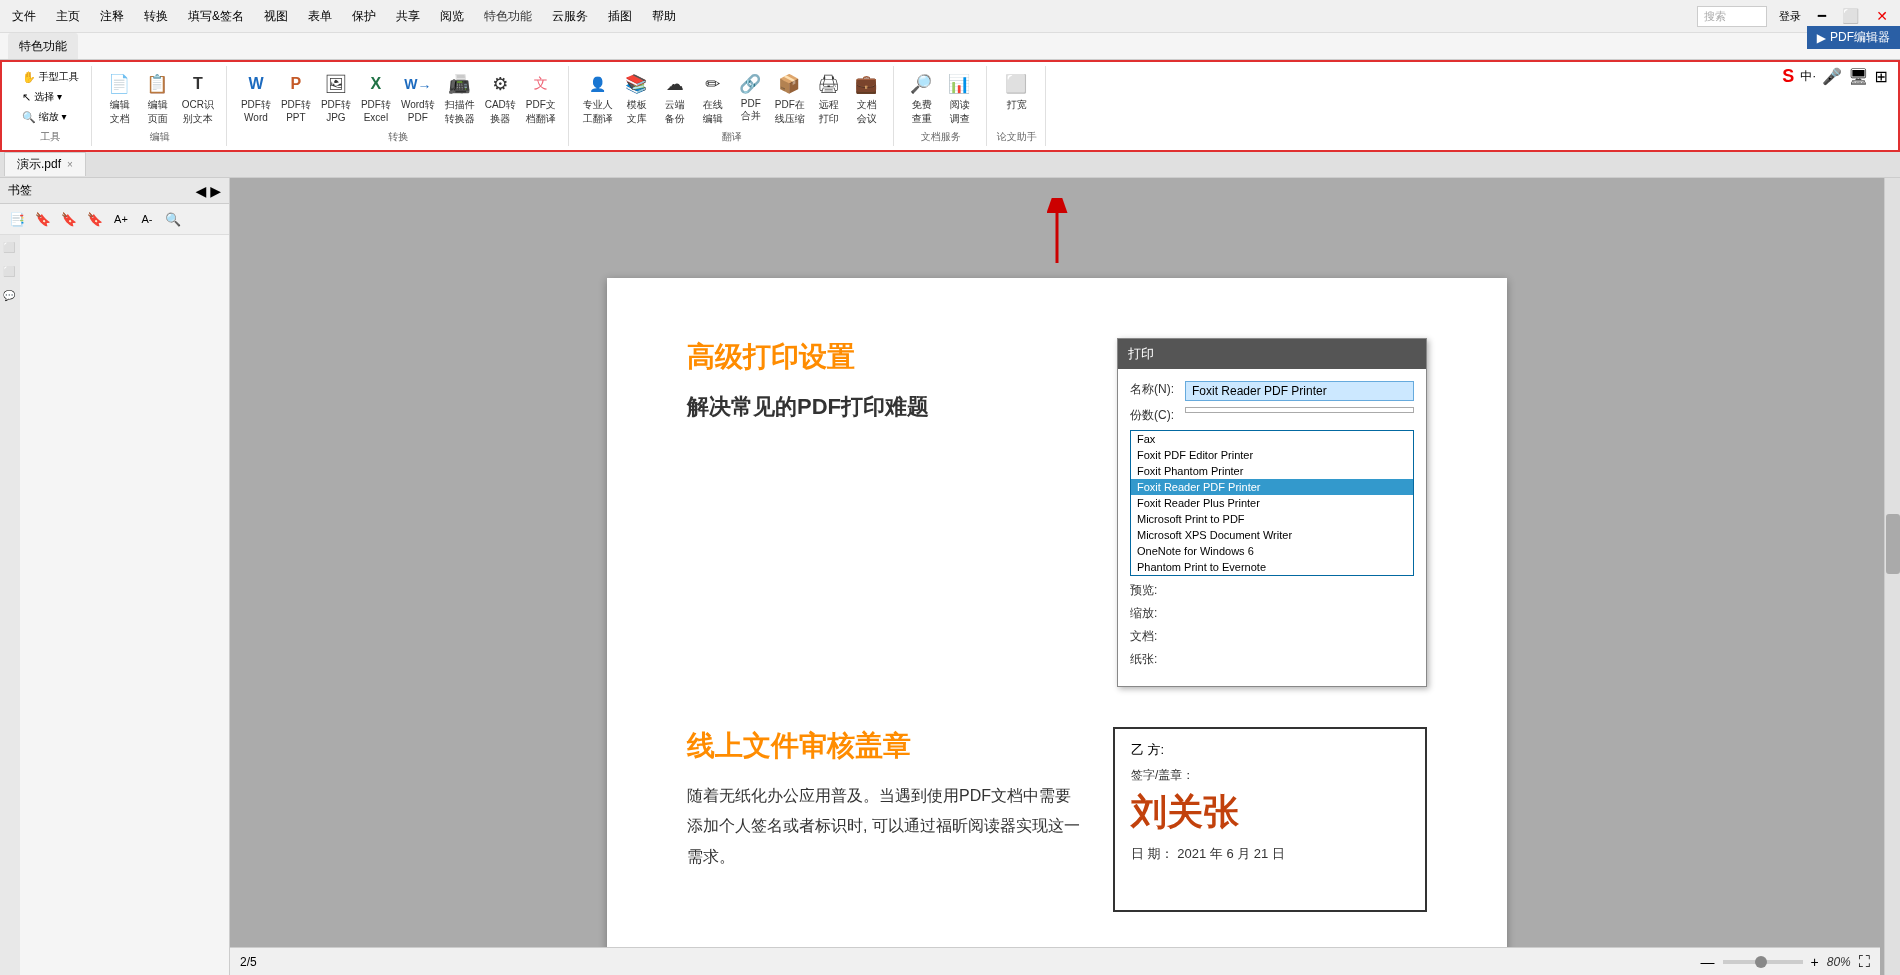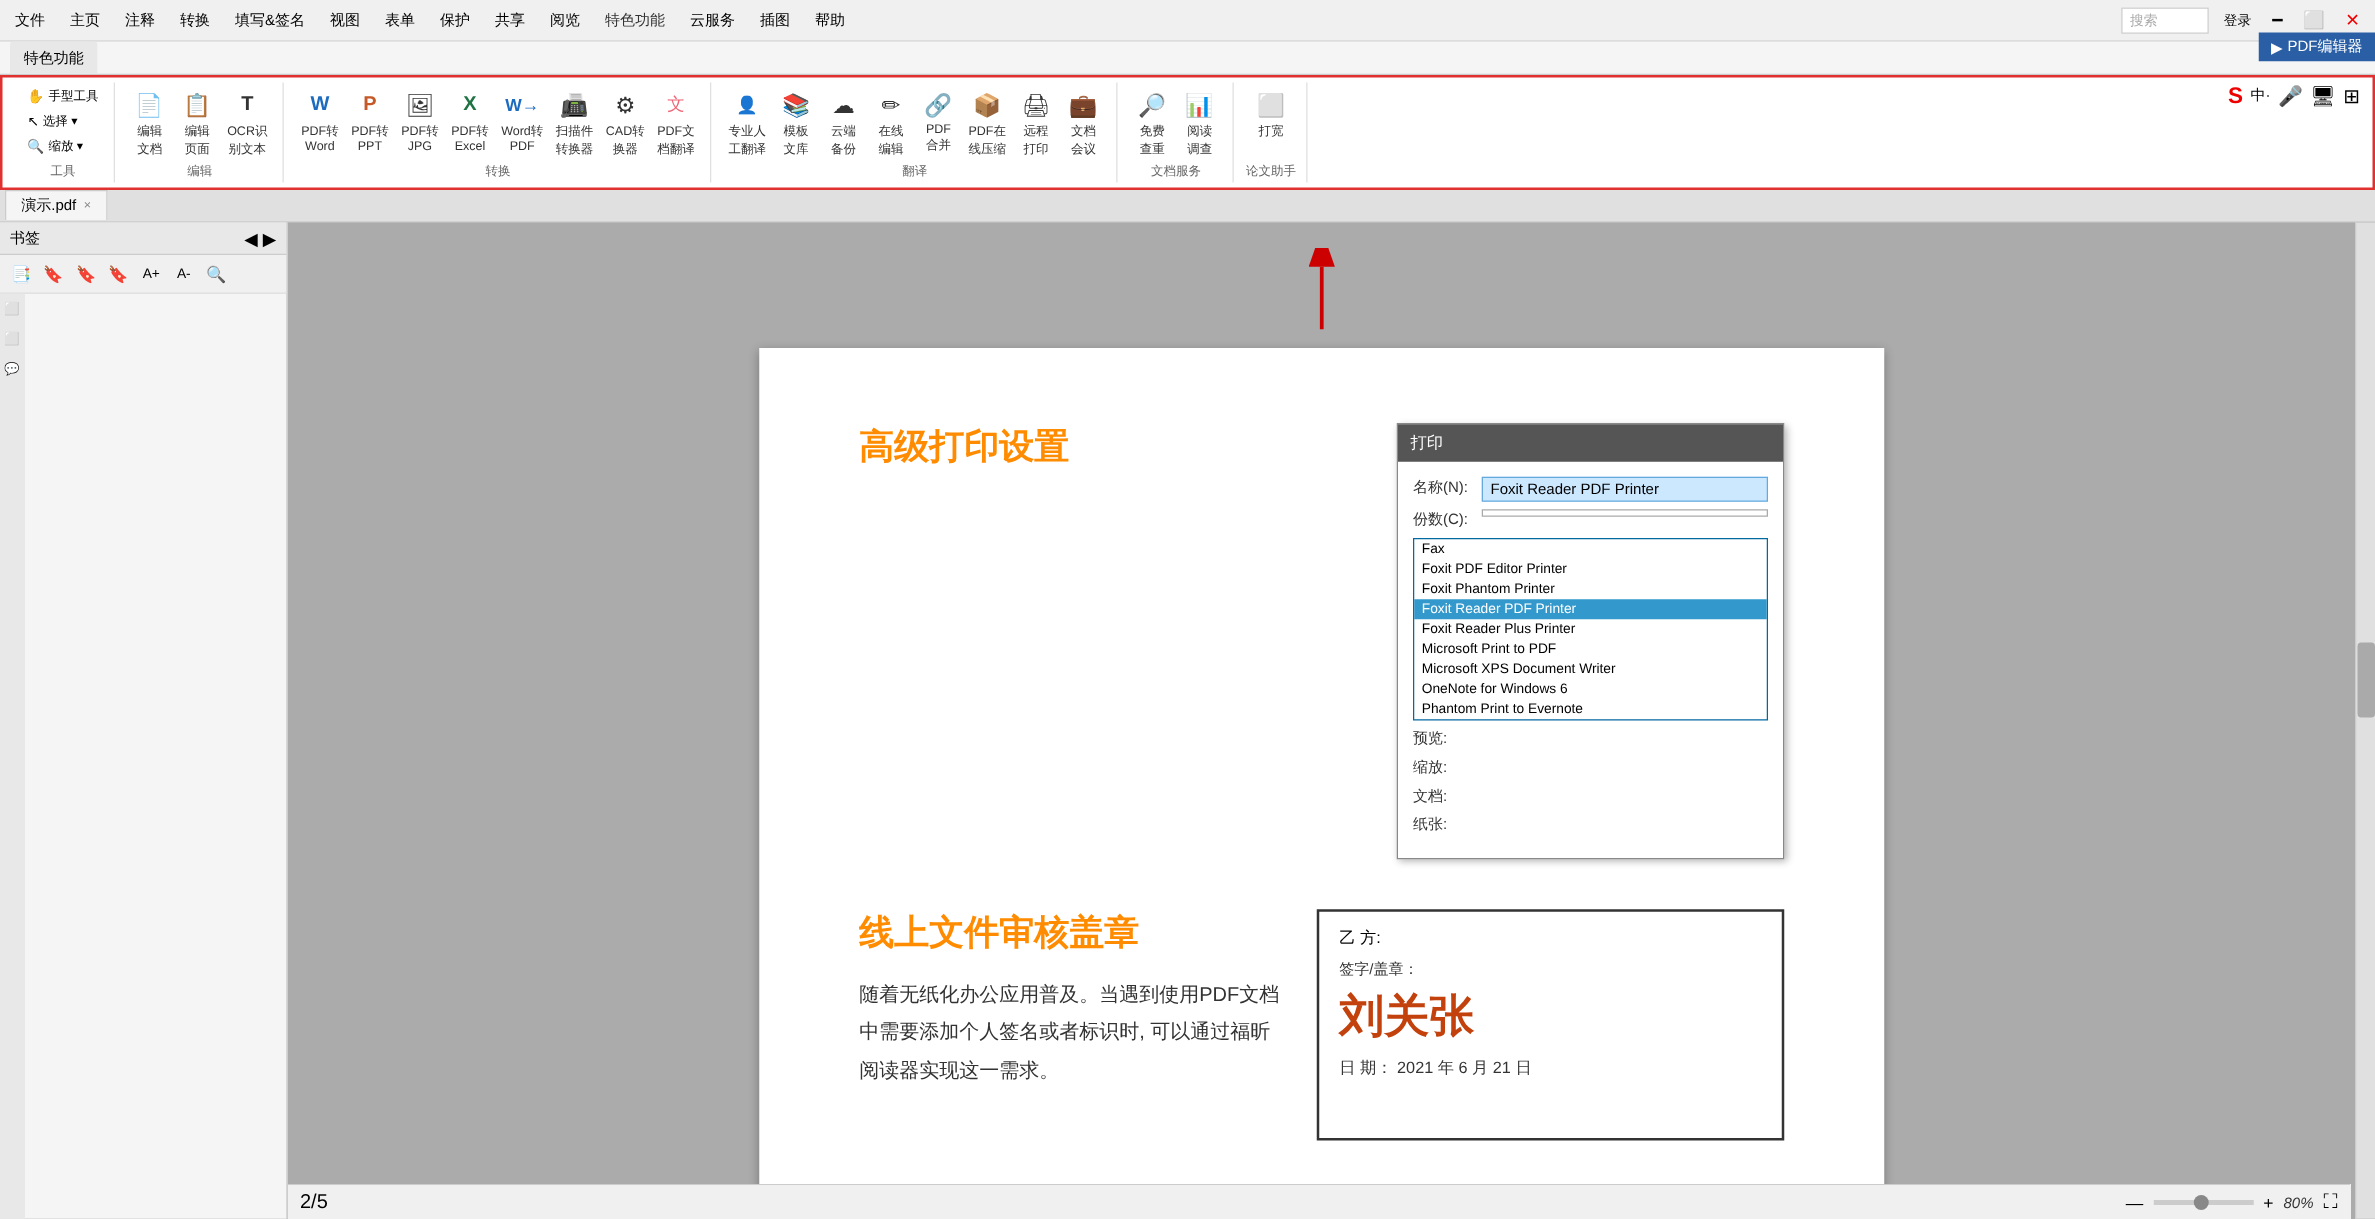--- a/index.html
+++ b/index.html
@@ -319,21 +319,21 @@
     .print-list-item.selected {
       background: #3399cc;
       color: #fff;
     }
 
     
     .sig-box {
       position: absolute;
       right: 20px;
       top: 0px;
-      width: 374px;
+      width: 314px;
       border: 2px solid #333;
       padding: 12px 16px;
       background: #fff;
     }
 
     .sig-party {
       font-size: 13px;
       margin-bottom: 8px;
     }
 
@@ -675,20 +675,21 @@
           <line x1="40" y1="65" x2="40" y2="15" stroke="#cc0000" stroke-width="3" marker-end="url(#arrowhead)"></line>
         </svg>
       </div>
     </div>
 
     <div class="pdf-page">
 
       <div style="display:flex; gap:30px; margin-bottom:40px;">
         <div style="flex:1;">
           <div class="section-title">高级打印设置</div>
+          <div class="section-subtitle">解决常见的PDF打印难题</div>
         </div>
 
         <div class="print-dialog" style="position:relative; right:auto; top:auto;">
           <div class="print-dialog-title">打印</div>
           <div class="print-dialog-content">
             <div class="print-row">
               <span class="print-label">名称(N):</span>
               <div class="print-value-box highlighted">Foxit Reader PDF Printer</div>
             </div>
             <div class="print-row">
@@ -744,21 +745,21 @@
       </div>
     </div>
   </div>
 
   <div class="scroll-area">
     <div class="scroll-thumb"></div>
   </div>
 </div>
 
 <div class="bottom-bar">
-  <span style="font-size:16px;">2/5</span>
+  <span style="font-size:12px;">2/5</span>
   <div class="zoom-controls">
     <span class="zoom-btn">—</span>
     <div class="zoom-slider">
       <div class="zoom-slider-thumb"></div>
     </div>
     <span class="zoom-btn">+</span>
     <span class="zoom-value">80%</span>
     <span style="cursor:pointer; font-size:16px; margin-left:4px;">⛶</span>
   </div>
 </div>

